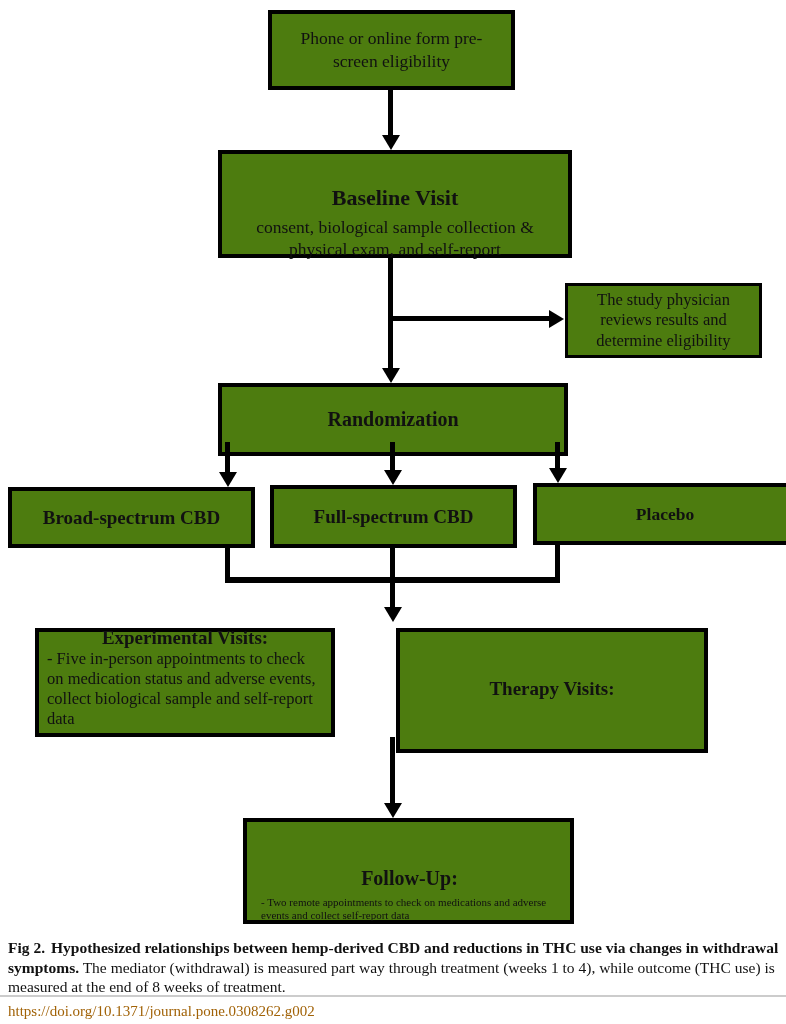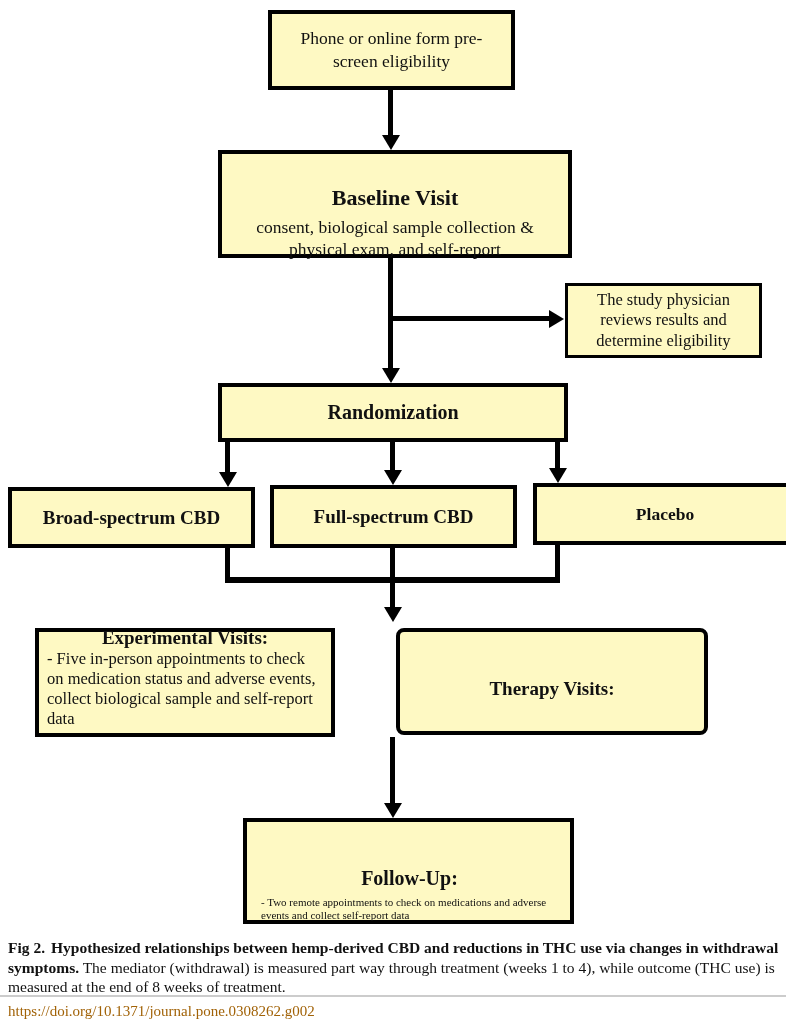--- a/index.html
+++ b/index.html
@@ -8,44 +8,44 @@
   .page {
     position: relative;
     width: 786px;
     height: 1024px;
     background: #ffffff;
     overflow: hidden;
   }
   
   .node {
     position: absolute;
-    background: #fef9c3;
+    background: #4d7c0f;
     border: 4px solid #000000;
     display: flex;
     flex-direction: column;
     justify-content: center;
     align-items: center;
     text-align: center;
   }
   .node .title { font-weight: bold; margin-top: 38px; }
   .node .body { font-weight: normal; }
 
   .n-prescreen { left: 268px; top: 10px;  width: 247px; height: 80px; font-size: 17.5px; line-height: 1.3; padding: 4px 10px; }
   .n-baseline  { left: 218px; top: 150px; width: 354px; height: 108px; padding: 6px 8px; }
   .n-baseline .title { font-size: 22px; margin-bottom: 6px; }
   .n-baseline .body  { font-size: 17.5px; line-height: 1.25; }
   .n-physician { left: 565px; top: 283px; width: 197px; height: 75px; border-width: 3px; font-size: 16.5px; line-height: 1.25; padding: 4px 8px; }
-  .n-random    { left: 218px; top: 383px; width: 350px; height: 59px; font-size: 20px; font-weight: bold; }
+  .n-random    { left: 218px; top: 383px; width: 350px; height: 73px; font-size: 20px; font-weight: bold; }
   .n-broad     { left: 8px;   top: 487px; width: 247px; height: 61px; font-size: 19px; font-weight: bold; }
   .n-full      { left: 270px; top: 485px; width: 247px; height: 63px; font-size: 19px; font-weight: bold; }
   .n-placebo   { left: 533px; top: 483px; width: 264px; height: 62px; font-size: 17.5px; font-weight: bold; }
   .n-exp       { left: 35px;  top: 628px; width: 300px; height: 109px; justify-content: flex-end; padding: 6px 8px 4px 8px; }
   .n-exp .title { font-size: 19px; }
   .n-exp .body  { font-size: 16.5px; line-height: 1.22; text-align: left; align-self: stretch; }
-  .n-therapy   { left: 396px; top: 628px; width: 312px; height: 107px; justify-content: flex-start; padding: 8px 10px 4px 10px; border-radius: 8px; }
+  .n-therapy   { left: 396px; top: 628px; width: 312px; height: 125px; justify-content: flex-start; padding: 8px 10px 4px 10px; }
   .n-therapy .title { font-size: 19px; margin-bottom: 8px; }
   .n-therapy .body  { font-size: 16.5px; line-height: 1.22; text-align: left; align-self: stretch; }
   .n-followup  { left: 243px; top: 818px; width: 331px; height: 106px; justify-content: flex-start; padding: 7px 12px 4px 14px; }
   .n-followup .title { font-size: 20px; margin-bottom: 6px; }
   .n-followup .body  { font-size: 11px; line-height: 1.22; text-align: left; align-self: stretch; }
 
   
   .line { position: absolute; background: #000000; }
   .arrow-down {
     position: absolute; width: 0; height: 0;

